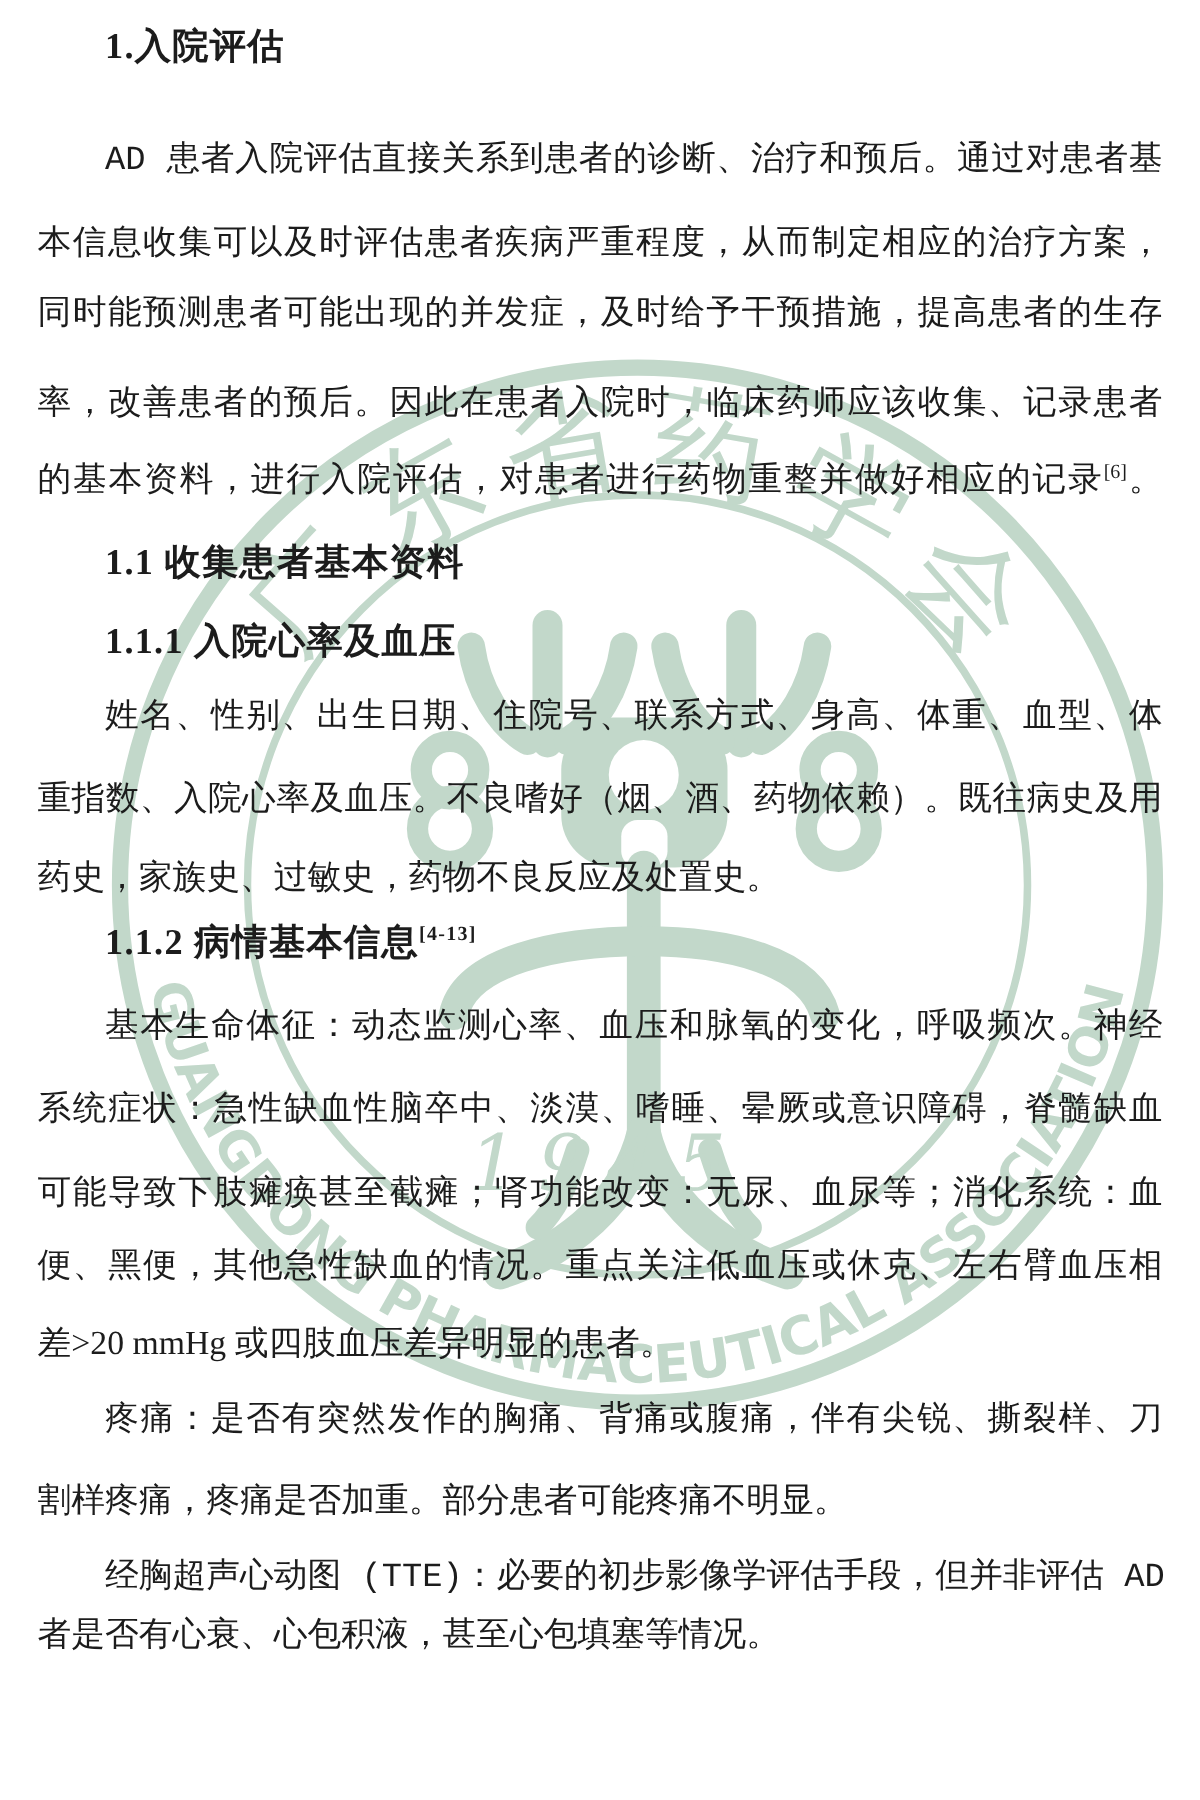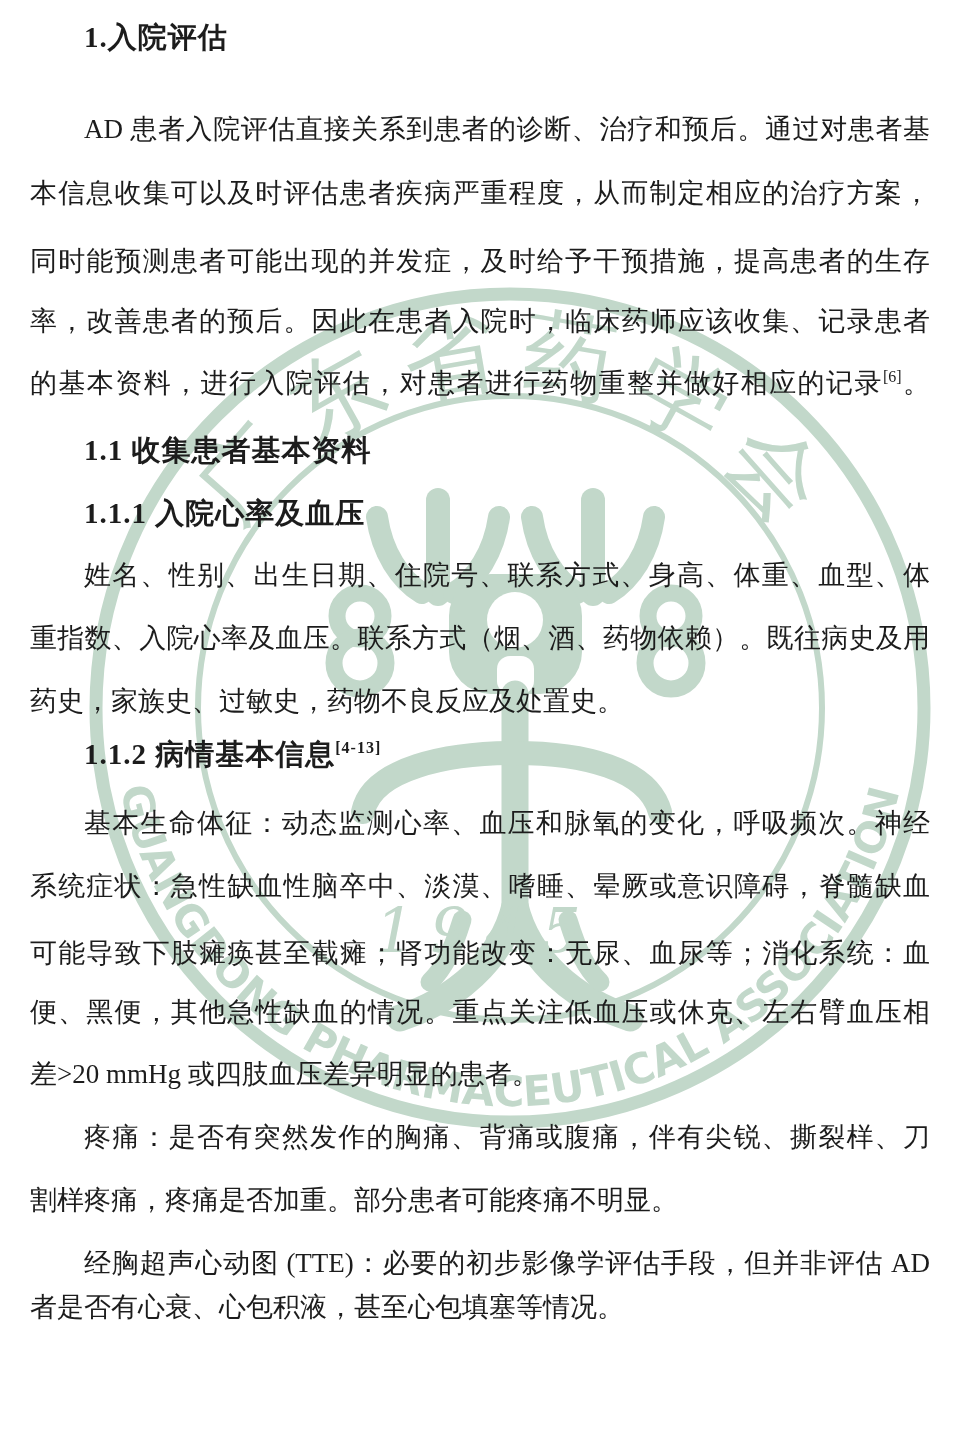--- a/index.html
+++ b/index.html
@@ -11,21 +11,21 @@
   .page{position:absolute;inset:0;}
   
   .wm{position:absolute;left:0;top:0;width:960px;height:1440px;pointer-events:none;}
   .wm-cn{font-family:"Liberation Serif","DejaVu Serif",serif;font-size:92px;fill:#c2d8ca;}
   .wm-en{font-family:"DejaVu Sans","Liberation Sans",sans-serif;font-size:42px;font-weight:bold;fill:#c2d8ca;}
   .wm-year{font-family:"DejaVu Serif","Liberation Serif",serif;font-size:62px;font-style:italic;letter-spacing:16px;fill:#c2d8ca;}
   
   .tx{position:absolute;left:30px;width:900px;color:#1c1c1c;font-size:27px;line-height:34px;
       text-align:justify;text-align-last:justify;white-space:nowrap;}
   .tx.last{text-align:left;text-align-last:left;}
-  .tx.ind{text-indent:54px;}
+  .tx.ind{text-indent:54px;font-family:Liberation Mono, monospace;}
   .hd{font-weight:bold;font-size:29px;letter-spacing:1px;left:84px;width:846px;
       text-align:center;text-align-last:left;}
   sup{font-size:16px;line-height:0;vertical-align:super;}
 </style>
 </head>
 <body>
 
 <div class="page">
 
   <svg class="wm" viewBox="0 0 960 1440" aria-hidden="true">
@@ -65,29 +65,29 @@
       <path d="M 462,920 C 452,952 444,968 430,982" stroke-width="19"></path>
       <path d="M 568,920 C 578,952 586,968 600,982" stroke-width="19"></path>
     </g>
     <text class="wm-year" x="486" y="952" text-anchor="middle">1945</text>
   </svg>
 
   <div class="tx hd" style="top:20px">1.入院评估</div>
 
   <div class="tx ind" style="top:112px">AD 患者入院评估直接关系到患者的诊断、治疗和预后。通过对患者基</div>
   <div class="tx" style="top:176px">本信息收集可以及时评估患者疾病严重程度，从而制定相应的治疗方案，</div>
-  <div class="tx" style="top:244px">同时能预测患者可能出现的并发症，及时给予干预措施，提高患者的生存</div>
+  <div class="tx" style="top:232px">同时能预测患者可能出现的并发症，及时给予干预措施，提高患者的生存</div>
   <div class="tx" style="top:304px">率，改善患者的预后。因此在患者入院时，临床药师应该收集、记录患者</div>
   <div class="tx" style="top:366px"><span>的基本资料，进行入院评估，对患者进行药物重整并做好相应的记录</span><sup>[6]</sup><span>。</span></div>
 
   <div class="tx hd" style="top:433px">1.1 收集患者基本资料</div>
   <div class="tx hd" style="top:496px">1.1.1 入院心率及血压</div>
 
   <div class="tx ind" style="top:558px">姓名、性别、出生日期、住院号、联系方式、身高、体重、血型、体</div>
-  <div class="tx" style="top:621px">重指数、入院心率及血压。联系方式（烟、酒、药物依赖）。既往病史及用</div>
+  <div class="tx" style="top:621px">重指数、入院心率及血压。不良嗜好（烟、酒、药物依赖）。既往病史及用</div>
   <div class="tx last" style="top:684px">药史，家族史、过敏史，药物不良反应及处置史。</div>
 
   <div class="tx hd" style="top:737px"><span>1.1.2 病情基本信息</span><sup>[4-13]</sup></div>
 
   <div class="tx ind" style="top:806px">基本生命体征：动态监测心率、血压和脉氧的变化，呼吸频次。神经</div>
   <div class="tx" style="top:869px">系统症状：急性缺血性脑卒中、淡漠、嗜睡、晕厥或意识障碍，脊髓缺血</div>
   <div class="tx" style="top:936px">可能导致下肢瘫痪甚至截瘫；肾功能改变：无尿、血尿等；消化系统：血</div>
   <div class="tx" style="top:995px">便、黑便，其他急性缺血的情况。重点关注低血压或休克、左右臂血压相</div>
   <div class="tx last" style="top:1057px">差&gt;20 mmHg 或四肢血压差异明显的患者。</div>
 

